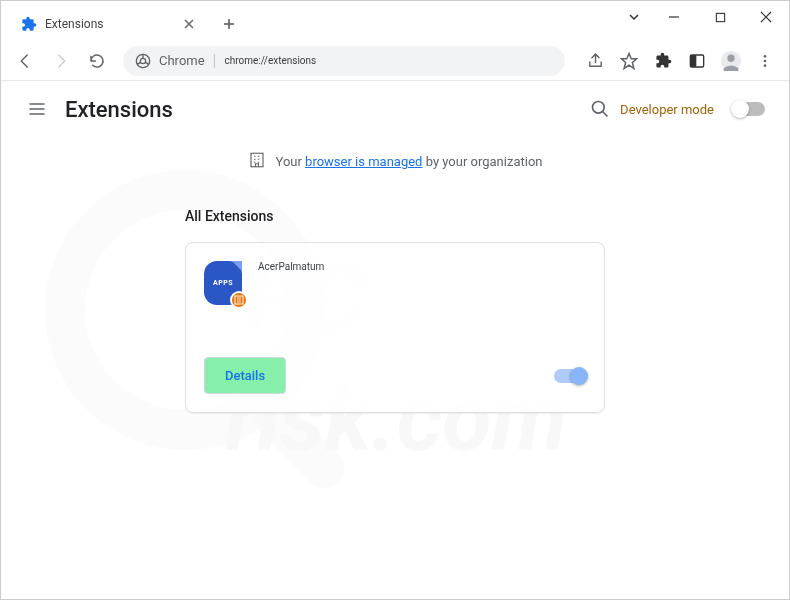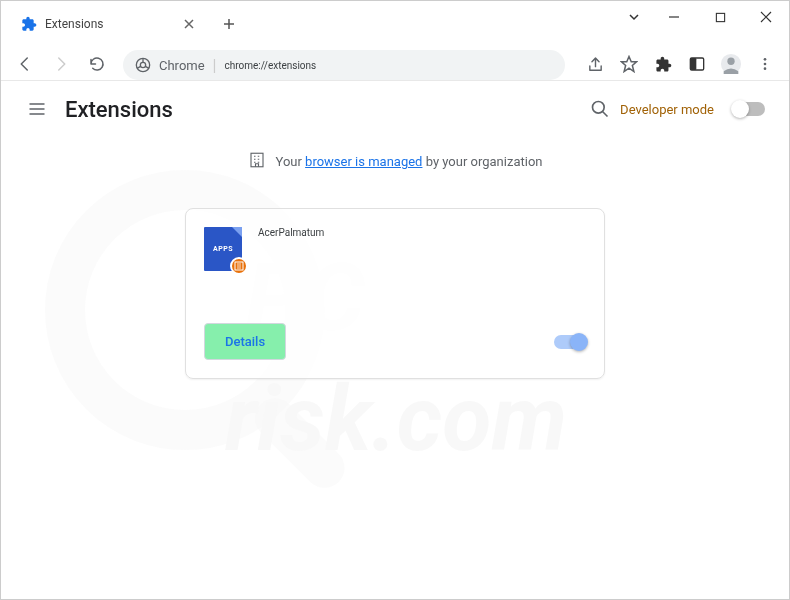--- a/index.html
+++ b/index.html
@@ -14,21 +14,21 @@
 .tab { display: flex; align-items: center; gap: 8px; padding: 8px 12px; background: #fff; border-radius: 8px 8px 0 0; margin-left: 8px; height: 34px; min-width: 200px; position: relative; }
 .tab-icon { width: 16px; height: 16px; display: flex; align-items: center; justify-content: center; }
 .tab-title { font-size: 12px; color: #444; flex: 1; }
 .tab-close { width: 16px; height: 16px; display: flex; align-items: center; justify-content: center; cursor: pointer; color: #666; }
 .new-tab { width: 28px; height: 28px; display: flex; align-items: center; justify-content: center; cursor: pointer; color: #555; margin-left: 6px; margin-bottom: 3px; }
 .window-controls { position: absolute; right: 0; top: 0; display: flex; height: 40px; }
 .wc-btn { width: 46px; height: 32px; display: flex; align-items: center; justify-content: center; cursor: pointer; color: #333; }
 .dropdown-caret { width: 34px; height: 32px; display: flex; align-items: center; justify-content: center; cursor: pointer; color: #333; }
 
 
-.toolbar { height: 40px; display: flex; align-items: flex-end; padding: 0 8px; gap: 4px; background: #fff; border-bottom: 1px solid #e8e8e8; position: relative; z-index: 2; }
+.toolbar { height: 40px; display: flex; align-items: center; padding: 0 8px; gap: 4px; background: #fff; border-bottom: 1px solid #e8e8e8; position: relative; z-index: 2; }
 .nav-btn { width: 32px; height: 32px; display: flex; align-items: center; justify-content: center; cursor: pointer; color: #5f6368; border-radius: 50%; }
 .nav-btn.disabled { color: #bbb; cursor: default; }
 .omnibox { flex: 1; height: 30px; background: #f1f3f4; border-radius: 15px; display: flex; align-items: center; padding: 0 12px; gap: 8px; margin: 0 6px; }
 .omnibox-icon { color: #5f6368; display: flex; align-items: center; }
 .omnibox-prefix { font-size: 13px; color: #5f6368; }
 .omnibox-sep { color: #ccc; }
 .omnibox-url { font-size: 10px; color: #3c4043; }
 .toolbar-actions { display: flex; align-items: center; gap: 2px; margin-left: 4px; }
 .action-btn { width: 32px; height: 32px; display: flex; align-items: center; justify-content: center; cursor: pointer; color: #5f6368; border-radius: 50%; }
 
@@ -44,21 +44,21 @@
 
 
 .managed-banner { display: flex; align-items: center; justify-content: center; gap: 10px; padding: 14px 0 8px; color: #5f6368; font-size: 13px; position: relative; z-index: 2; }
 .managed-banner a { color: #1a73e8; text-decoration: underline; cursor: pointer; }
 
 
 .content { padding: 28px 0 0; display: flex; flex-direction: column; align-items: center; position: relative; z-index: 2; }
 .section-title { width: 420px; font-size: 14px; color: #202124; font-weight: 500; margin-bottom: 18px; text-align: left; }
 .ext-card { width: 420px; background: rgba(255,255,255,0.78); border: 1px solid #e0e0e0; border-radius: 8px; box-shadow: 0 1px 2px rgba(0,0,0,0.06); padding: 18px; }
 .ext-top { display: flex; gap: 16px; min-height: 72px; }
-.ext-icon { width: 38px; height: 44px; background: #2a56c6; border-radius: 1px; position: relative; display: flex; align-items: center; justify-content: center; }
+.ext-icon { width: 38px; height: 44px; background: #2a56c6; border-radius: 13px; position: relative; display: flex; align-items: center; justify-content: center; }
 .ext-icon-fold { position: absolute; top: 0; right: 0; width: 0; height: 0; border-left: 10px solid transparent; border-top: 10px solid #7aa0f0; }
 .ext-icon-text { color: #fff; font-size: 7px; font-weight: bold; letter-spacing: 0.5px; }
 .ext-icon-badge { position: absolute; bottom: -4px; right: -6px; width: 18px; height: 18px; background: #e8710a; border-radius: 50%; border: 2px solid #fff; display: flex; align-items: center; justify-content: center; }
 .ext-name { font-size: 10px; color: #3c4043; }
 .ext-bottom { display: flex; align-items: center; justify-content: space-between; margin-top: 24px; }
 .details-btn { padding: 10px 20px; border: 1px solid #d2d7de; border-radius: 4px; background: #86efac; color: #1a73e8; font-size: 13px; font-weight: 500; cursor: pointer; }
 .toggle-on { width: 32px; height: 14px; background: #aecbfa; border-radius: 7px; position: relative; cursor: pointer; }
 .toggle-on::after { content: ''; position: absolute; width: 18px; height: 18px; background: #8ab4f8; border-radius: 50%; top: -2px; right: -2px; box-shadow: 0 1px 3px rgba(0,0,0,0.3); }
 </style>
 </head>
@@ -211,20 +211,21 @@
         <rect x="4" y="3" width="16" height="18"></rect>
         <path d="M8 7 H10 M13 7 H15 M8 11 H10 M13 11 H15 M8 15 H10 M13 15 H15 M10 21 V17 H14 V21"></path>
       </svg>
   </span>
   <span>
     <span>Your </span><a>browser is managed</a><span> by your organization</span>
   </span>
 </div>
 
 <div class="content">
+  <div class="section-title">All Extensions</div>
   <div class="ext-card">
     <div class="ext-top">
       <div class="ext-icon">
         <div class="ext-icon-fold"></div>
         <span class="ext-icon-text">APPS</span>
         <div class="ext-icon-badge">
           <svg width="10" height="10" viewBox="0 0 10 10">
               <rect x="1" y="1" width="8" height="8" fill="none" stroke="#fff" stroke-width="1"></rect>
               <path d="M3 3 H7 M3 5 H7 M3 7 H7" stroke="#fff" stroke-width="0.8"></path>
             </svg>

